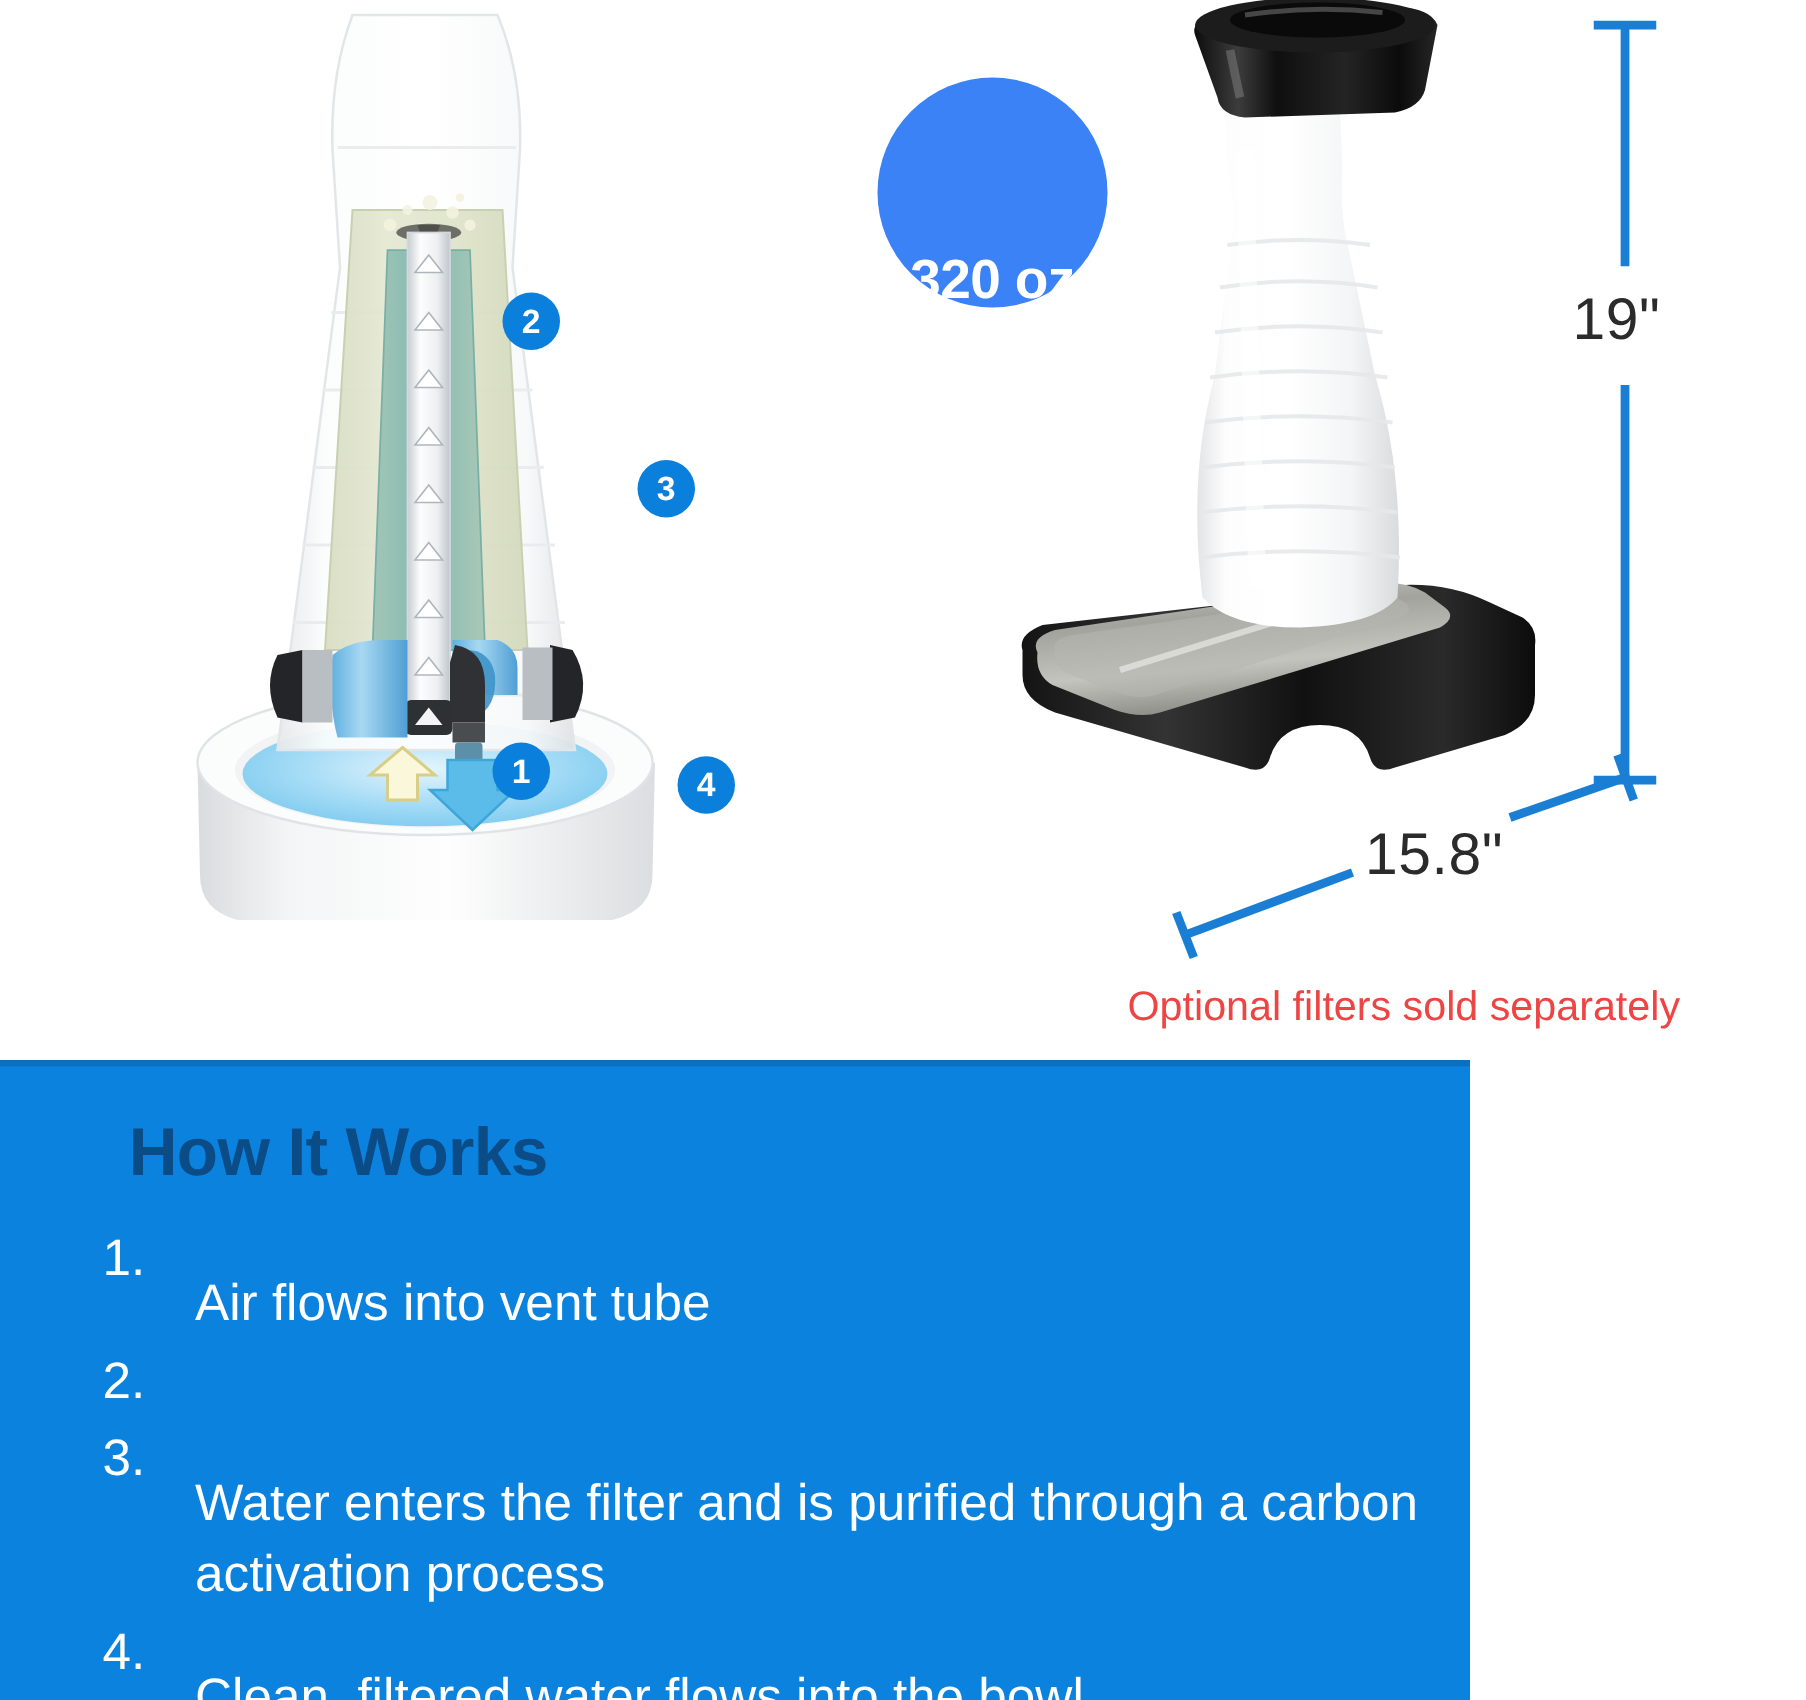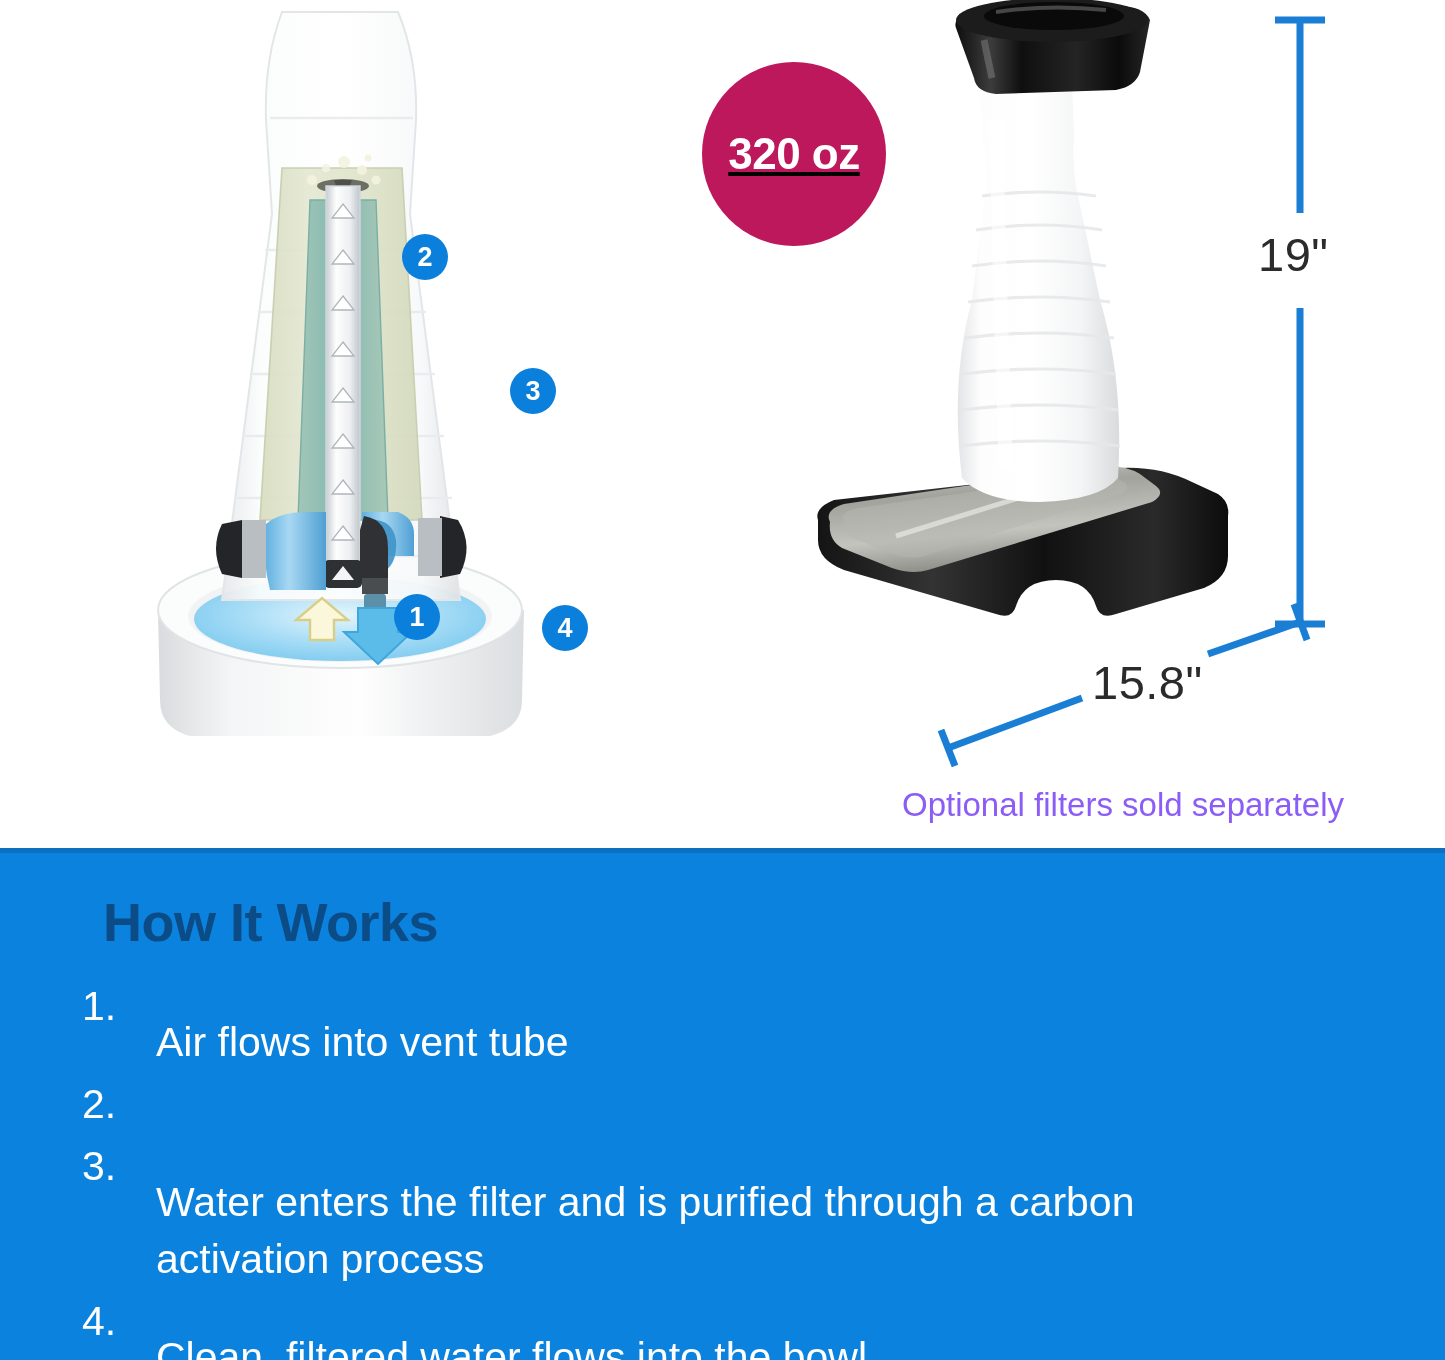--- a/index.html
+++ b/index.html
@@ -55,25 +55,24 @@
   #callout-2 { left: 272px; top: 234px; }
   #callout-3 { left: 380px; top: 368px; }
   #callout-4 { left: 412px; top: 605px; }
 
   
   #badge-320oz {
     position: absolute;
     left: 702px; top: 62px;
     width: 184px; height: 184px;
     border-radius: 50%;
-    background: #be185d;
+    background: #3b82f6;
     display: flex;
-    align-items: center;
+    align-items: flex-end;
     justify-content: center;
-    text-decoration: underline;
   }
   #badge-320oz .badge-label {
     color: #ffffff;
     font-size: 44px;
     font-weight: bold;
     letter-spacing: -0.5px;
     line-height: 1;
   }
 
   
@@ -101,31 +100,31 @@
     letter-spacing: 0.5px;
     white-space: nowrap;
     font-family: "Liberation Sans", sans-serif;
   }
   #dim-height-label { left: 1258px; top: 227px; }
   #dim-width-label  { left: 1092px; top: 655px; }
 
   #caption-filters {
     position: absolute;
     left: 902px; top: 786px;
-    color: #8b5cf6;
+    color: #ef4444;
     font-size: 33px;
     white-space: nowrap;
     font-family: "Liberation Sans", sans-serif;
   }
 
   
   #how-it-works-panel {
     position: absolute;
     left: 0; top: 848px;
-    width: 1445px;
+    width: 1176px;
     height: 512px;
     background: #0A82DE;
     border-top: 5px solid #0C6FBF;
   }
 
   #how-it-works-title {
     position: absolute;
     left: 103px; top: 42px;
     color: #0B4B86;
     font-size: 54px;

